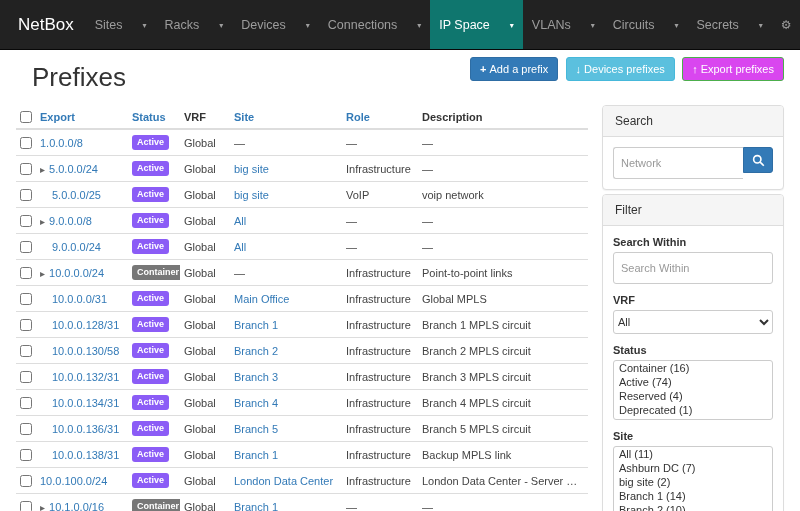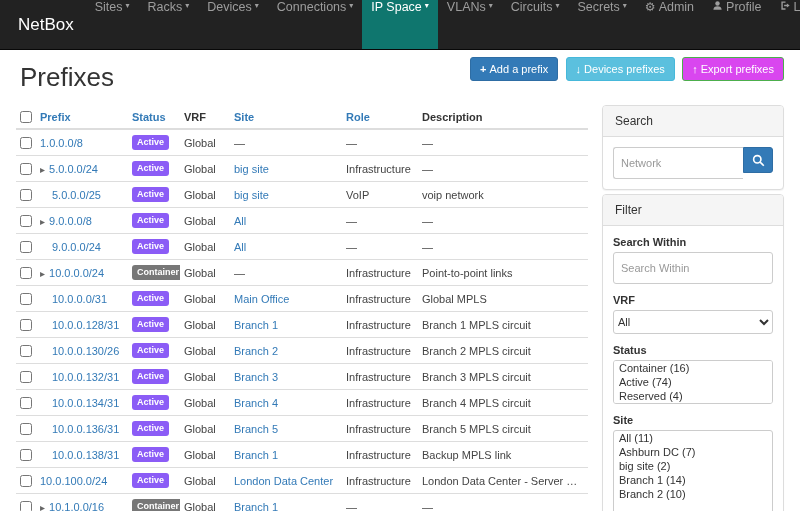--- a/index.html
+++ b/index.html
@@ -4,35 +4,35 @@
 <style>
   *{box-sizing:border-box}
   html,body{margin:0;padding:0}
   body{width:800px;height:511px;overflow:hidden;background:#fff;
        font-family:"Liberation Sans","DejaVu Sans",sans-serif;font-size:12px;color:#333}
 
   
   .navbar{height:50px;background:#222;display:flex;align-items:stretch;padding:0 6px;border-bottom:1px solid #080808}
   .brand{color:#fff;font-size:17px;display:flex;align-items:center;padding:0 12px;cursor:pointer}
   .nav-left{display:flex}
-  .nav-item{color:#9d9d9d;font-size:12.5px;display:flex;gap:3px;padding:0 9px;cursor:pointer;white-space:nowrap}
+  .nav-item{color:#9d9d9d;font-size:12.5px;display:flex;align-items:center;gap:20px;padding:0 9px;cursor:pointer;white-space:nowrap}
   .nav-item.active{background:#0f766e;color:#fff}
   .caret{font-size:8px;position:relative;top:1px}
   .nav-right{margin-left:auto;display:flex}
   .nav-ico{font-size:12px}
 
   
   .content{padding:4px 16px 0;position:relative}
   .action-buttons{position:absolute;top:7px;right:16px;white-space:nowrap}
   .btn{display:inline-block;border-radius:3px;color:#fff;font-size:11px;padding:5px 9px;margin-left:4px;border:1px solid transparent;cursor:pointer;font-family:inherit}
   .btn-primary{background:#337ab7;border-color:#2e6da4}
   .btn-info{background:#5bc0de;border-color:#46b8da}
   .btn-success{background:#d946ef;border-color:#4cae4c}
   .btn-ico{margin-right:3px;font-weight:bold}
-  .page-title{font-size:26px;font-weight:400;margin:8px 4px 12px;color:#333}
+  .page-title{font-size:26px;font-weight:400;margin:8px 16px 12px;color:#333}
 
   
   .cols{display:flex;gap:14px;align-items:flex-start}
   .main{flex:1;min-width:0}
   .sidebar{width:182px;flex:none}
 
   
   table.prefix-table{width:100%;border-collapse:collapse;font-size:11px;table-layout:fixed}
   .prefix-table th{padding:5px 4px;border-bottom:2px solid #ddd;text-align:left;font-size:11px;color:#333}
   .prefix-table th:nth-child(1){width:20px}
@@ -58,21 +58,21 @@
   .input-group{display:flex}
   .form-input{width:100%;height:32px;border:1px solid #ccc;border-radius:3px;padding:3px 7px;font-size:11px;color:#555;font-family:inherit}
   .form-input::placeholder{color:#999}
   .input-group .form-input{border-radius:3px 0 0 3px;border-right:none;flex:1;min-width:0}
   .search-btn{width:30px;height:26px;background:#337ab7;border:1px solid #2e6da4;border-radius:0 3px 3px 0;display:flex;align-items:center;justify-content:center;cursor:pointer;padding:0}
   .filter-label{font-weight:bold;font-size:11px;margin:10px 0 4px}
   .filter-label.first{margin-top:0}
   select.form-select{width:100%;height:24px;font-size:11px;border:1px solid #ccc;border-radius:3px;background:#fff;font-family:inherit;color:#333}
   .listbox{border:1px solid #ccc;border-radius:3px;background:#fff;overflow-y:scroll}
   .listbox .opt{font-size:11px;padding:1px 5px;white-space:nowrap;cursor:pointer;color:#333}
-  .listbox.status-list{height:44px}
+  .listbox.status-list{height:60px}
   .listbox.site-list{height:122px}
   .listbox::-webkit-scrollbar{width:11px}
   .listbox::-webkit-scrollbar-track{background:#f1f1f1;border-left:1px solid #ddd}
   .listbox::-webkit-scrollbar-thumb{background:#c1c1c1;border:2px solid #f1f1f1;border-radius:6px}
 </style>
 </head>
 <body>
 
 <div class="navbar">
   <div class="brand">NetBox</div>
@@ -142,21 +142,21 @@
 
   <h1 class="page-title">Prefixes</h1>
 
   <div class="cols">
 
     <div class="main">
       <table class="prefix-table">
         <thead>
             <tr id="head-row">
               <th><input type="checkbox" style=""></th>
-              <th><a class="sort-link">Prefix</a></th>
+              <th><a class="sort-link">Export</a></th>
               <th><a class="sort-link">Status</a></th>
               <th><span class="th-plain">VRF</span></th>
               <th><a class="sort-link">Site</a></th>
               <th><a class="sort-link">Role</a></th>
               <th><span class="th-plain">Description</span></th>
             </tr>
           </thead>
         <tbody id="table-body">
             <tr>
               <td><input type="checkbox" style=""></td>
@@ -225,21 +225,21 @@
               <td><input type="checkbox" style=""></td>
               <td><span style="padding-left:12px"><a class="lnk">10.0.0.128/31</a></span></td>
               <td><span class="badge-label badge-active">Active</span></td>
               <td>Global</td>
               <td><a class="lnk">Branch 1</a></td>
               <td>Infrastructure</td>
               <td>Branch 1 MPLS circuit</td>
             </tr>
             <tr>
               <td><input type="checkbox" style=""></td>
-              <td><span style="padding-left:12px"><a class="lnk">10.0.0.130/26</a></span></td>
+              <td><span style="padding-left:12px"><a class="lnk">10.0.0.130/58</a></span></td>
               <td><span class="badge-label badge-active">Active</span></td>
               <td>Global</td>
               <td><a class="lnk">Branch 2</a></td>
               <td>Infrastructure</td>
               <td>Branch 2 MPLS circuit</td>
             </tr>
             <tr>
               <td><input type="checkbox" style=""></td>
               <td><span style="padding-left:12px"><a class="lnk">10.0.0.132/31</a></span></td>
               <td><span class="badge-label badge-active">Active</span></td>

